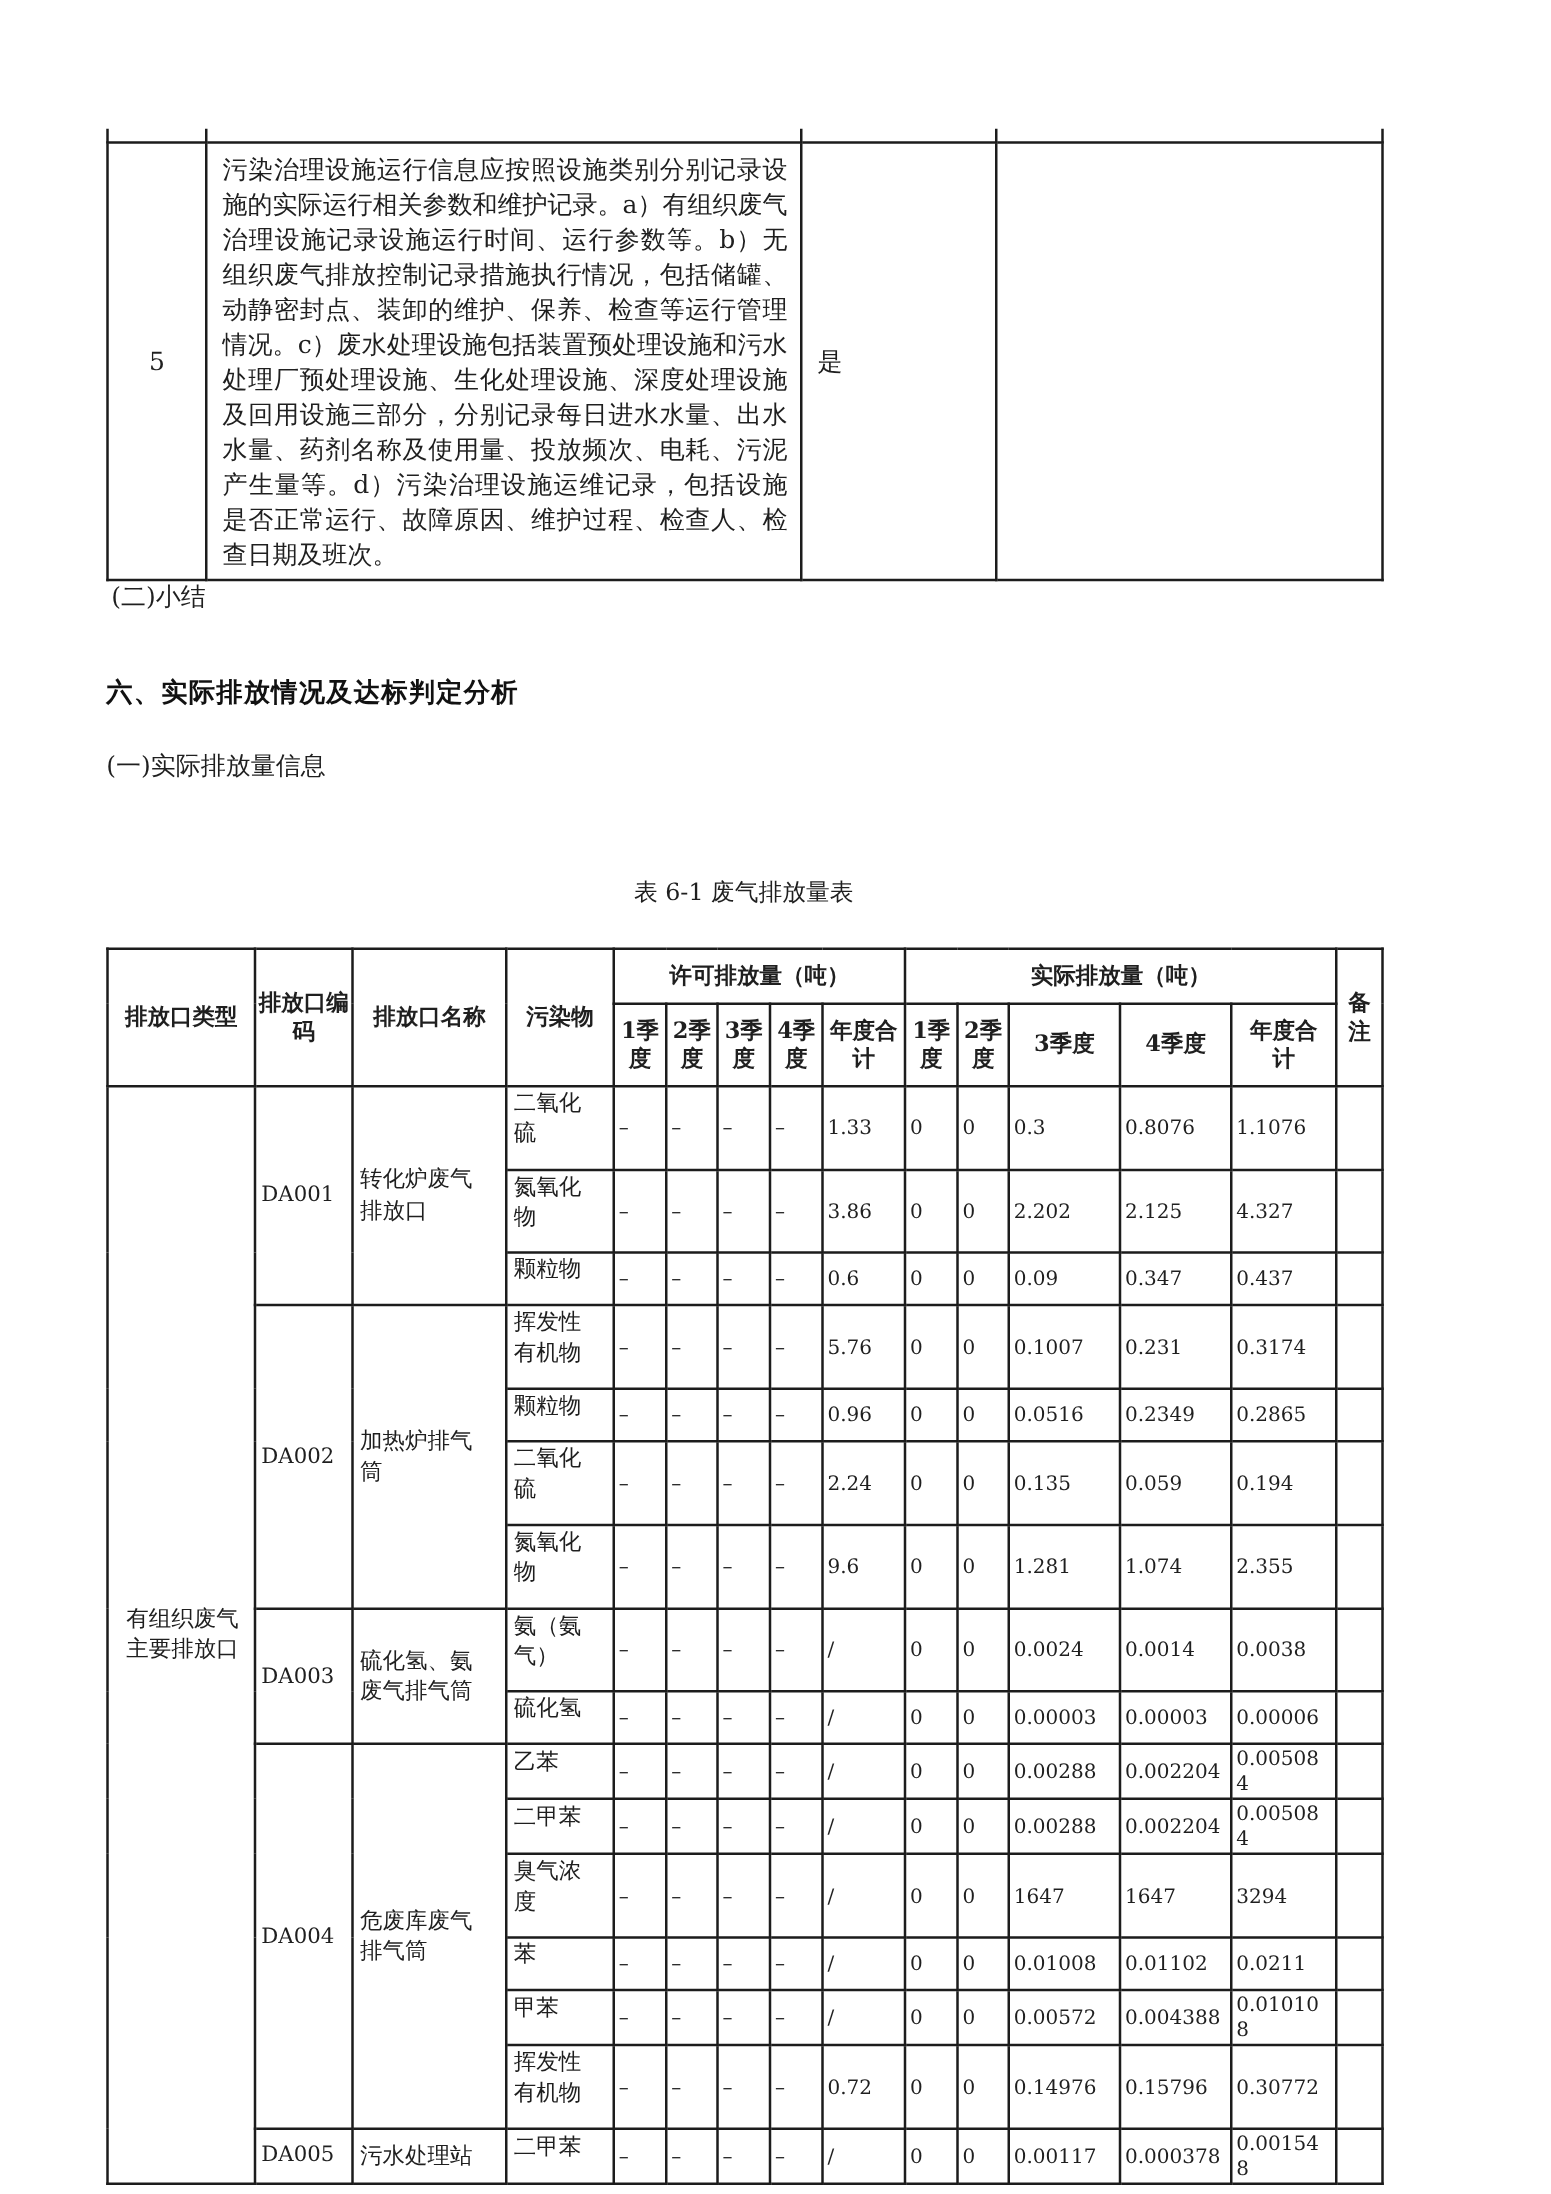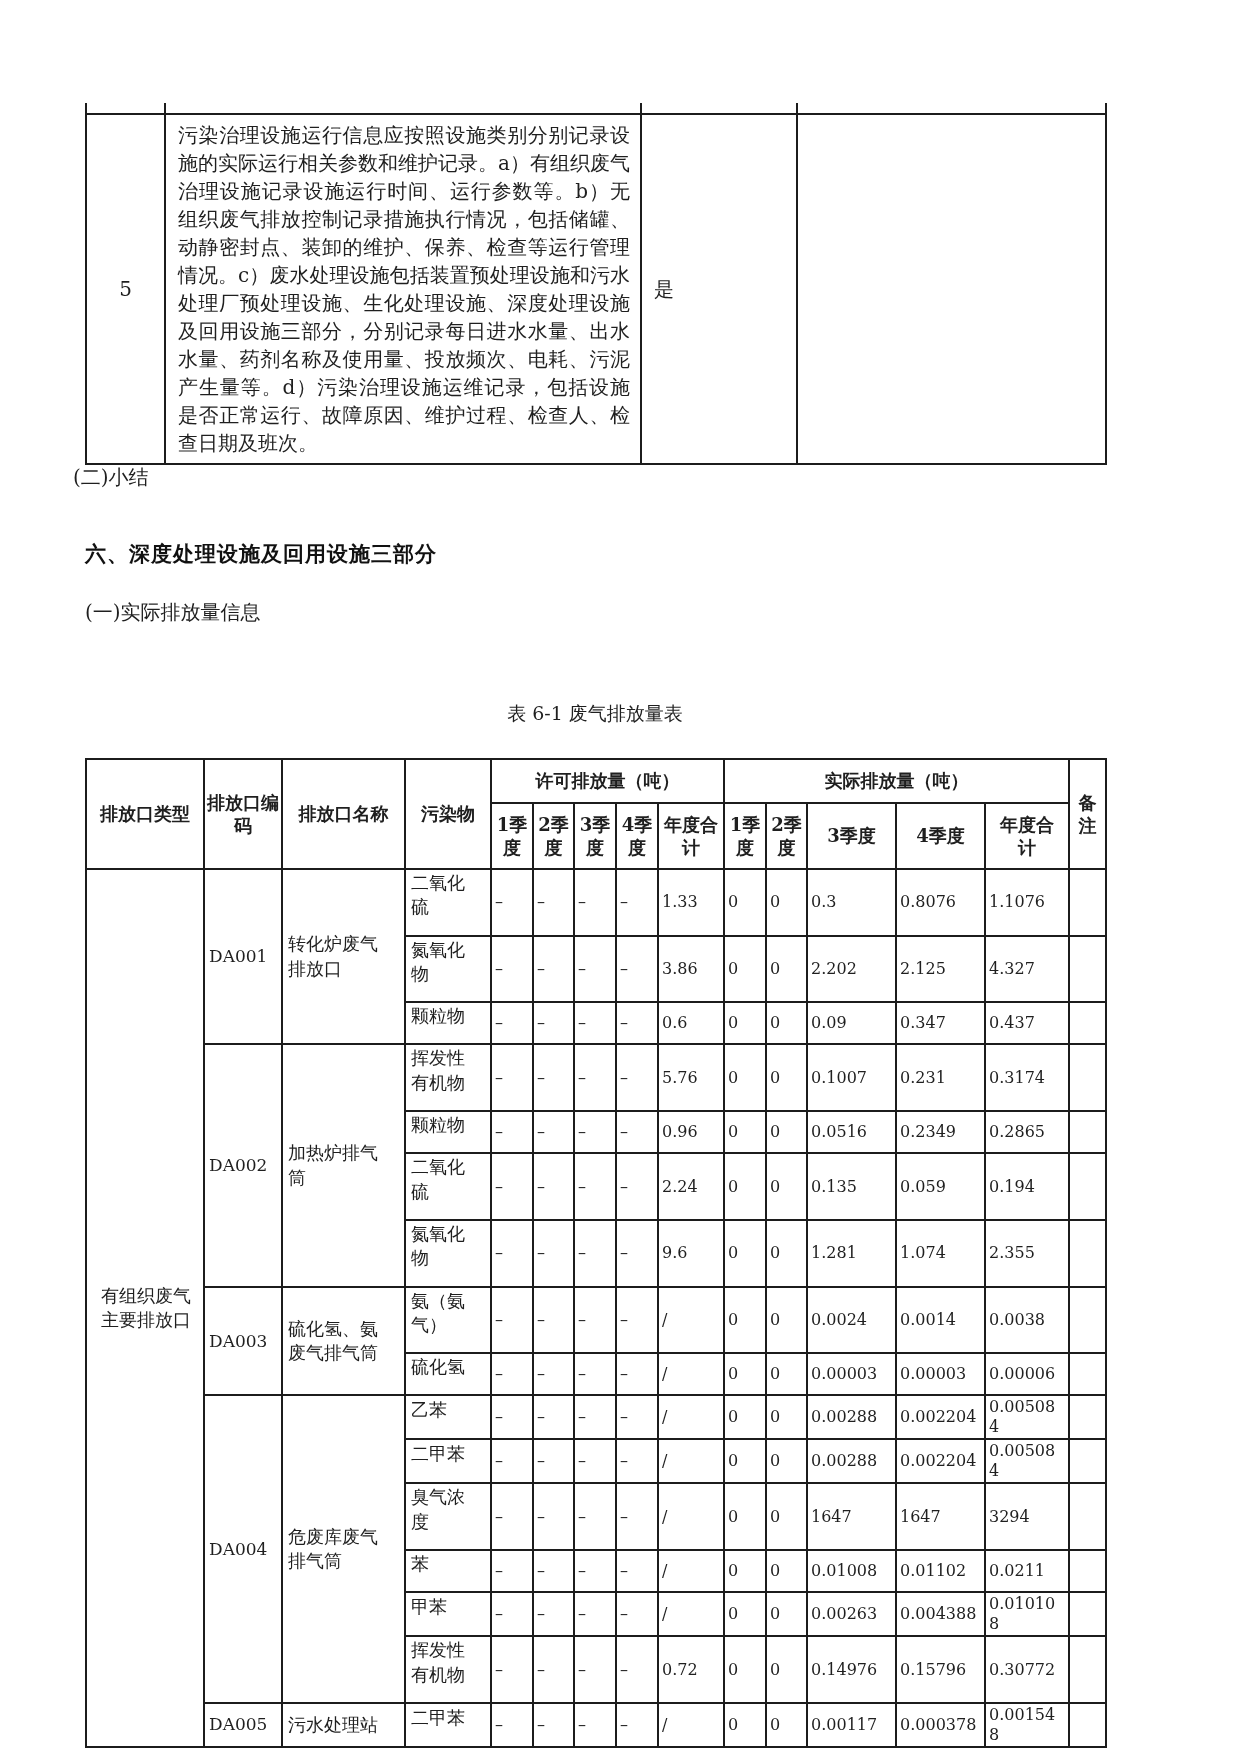--- a/index.html
+++ b/index.html
@@ -59,22 +59,22 @@
   </tr>
   <tr style="height:337px;">
     <td class="rowno">5</td>
     <td class="reqtext">污染治理设施运行信息应按照设施类别分别记录设施的实际运行相关参数和维护记录。a）有组织废气治理设施记录设施运行时间、运行参数等。b）无组织废气排放控制记录措施执行情况，包括储罐、动静密封点、装卸的维护、保养、检查等运行管理情况。c）废水处理设施包括装置预处理设施和污水处理厂预处理设施、生化处理设施、深度处理设施及回用设施三部分，分别记录每日进水水量、出水水量、药剂名称及使用量、投放频次、电耗、污泥产生量等。d）污染治理设施运维记录，包括设施是否正常运行、故障原因、维护过程、检查人、检查日期及班次。</td>
     <td class="answer">是</td>
     <td></td>
   </tr>
 </tbody>
   </table>
 
-<div class="plainline abs" style="left:73px;top:464px;">(二)小结</div>
-<div class="heading abs" style="left:85px;top:540px;">六、深度处理设施及回用设施三部分</div>
+<div class="plainline abs" style="left:89px;top:464px;">(二)小结</div>
+<div class="heading abs" style="left:85px;top:540px;">六、实际排放情况及达标判定分析</div>
 <div class="plainline abs" style="left:85px;top:599px;text-align:right;">(一)实际排放量信息</div>
 <div class="caption abs" style="left:85px;top:701px;">表 6-1 废气排放量表</div>
 
 <table class="emtbl abs" style="left:85px;top:758px;">
   <colgroup>
     <col style="width:118px">
       <col style="width:78px">
       <col style="width:123px">
       <col style="width:86px">
     <col style="width:42px">
@@ -308,21 +308,21 @@
   </tr>
   <tr class="short">
     <td class="cjk pollutant">甲苯</td>
     <td>–</td>
     <td>–</td>
     <td>–</td>
     <td>–</td>
     <td>/</td>
     <td>0</td>
     <td>0</td>
-    <td>0.00263</td>
+    <td>0.00572</td>
     <td>0.004388</td>
     <td>0.010108</td>
     <td></td>
   </tr>
   <tr class="tall">
     <td class="cjk pollutant">挥发性有机物</td>
     <td>–</td>
     <td>–</td>
     <td>–</td>
     <td>–</td>

